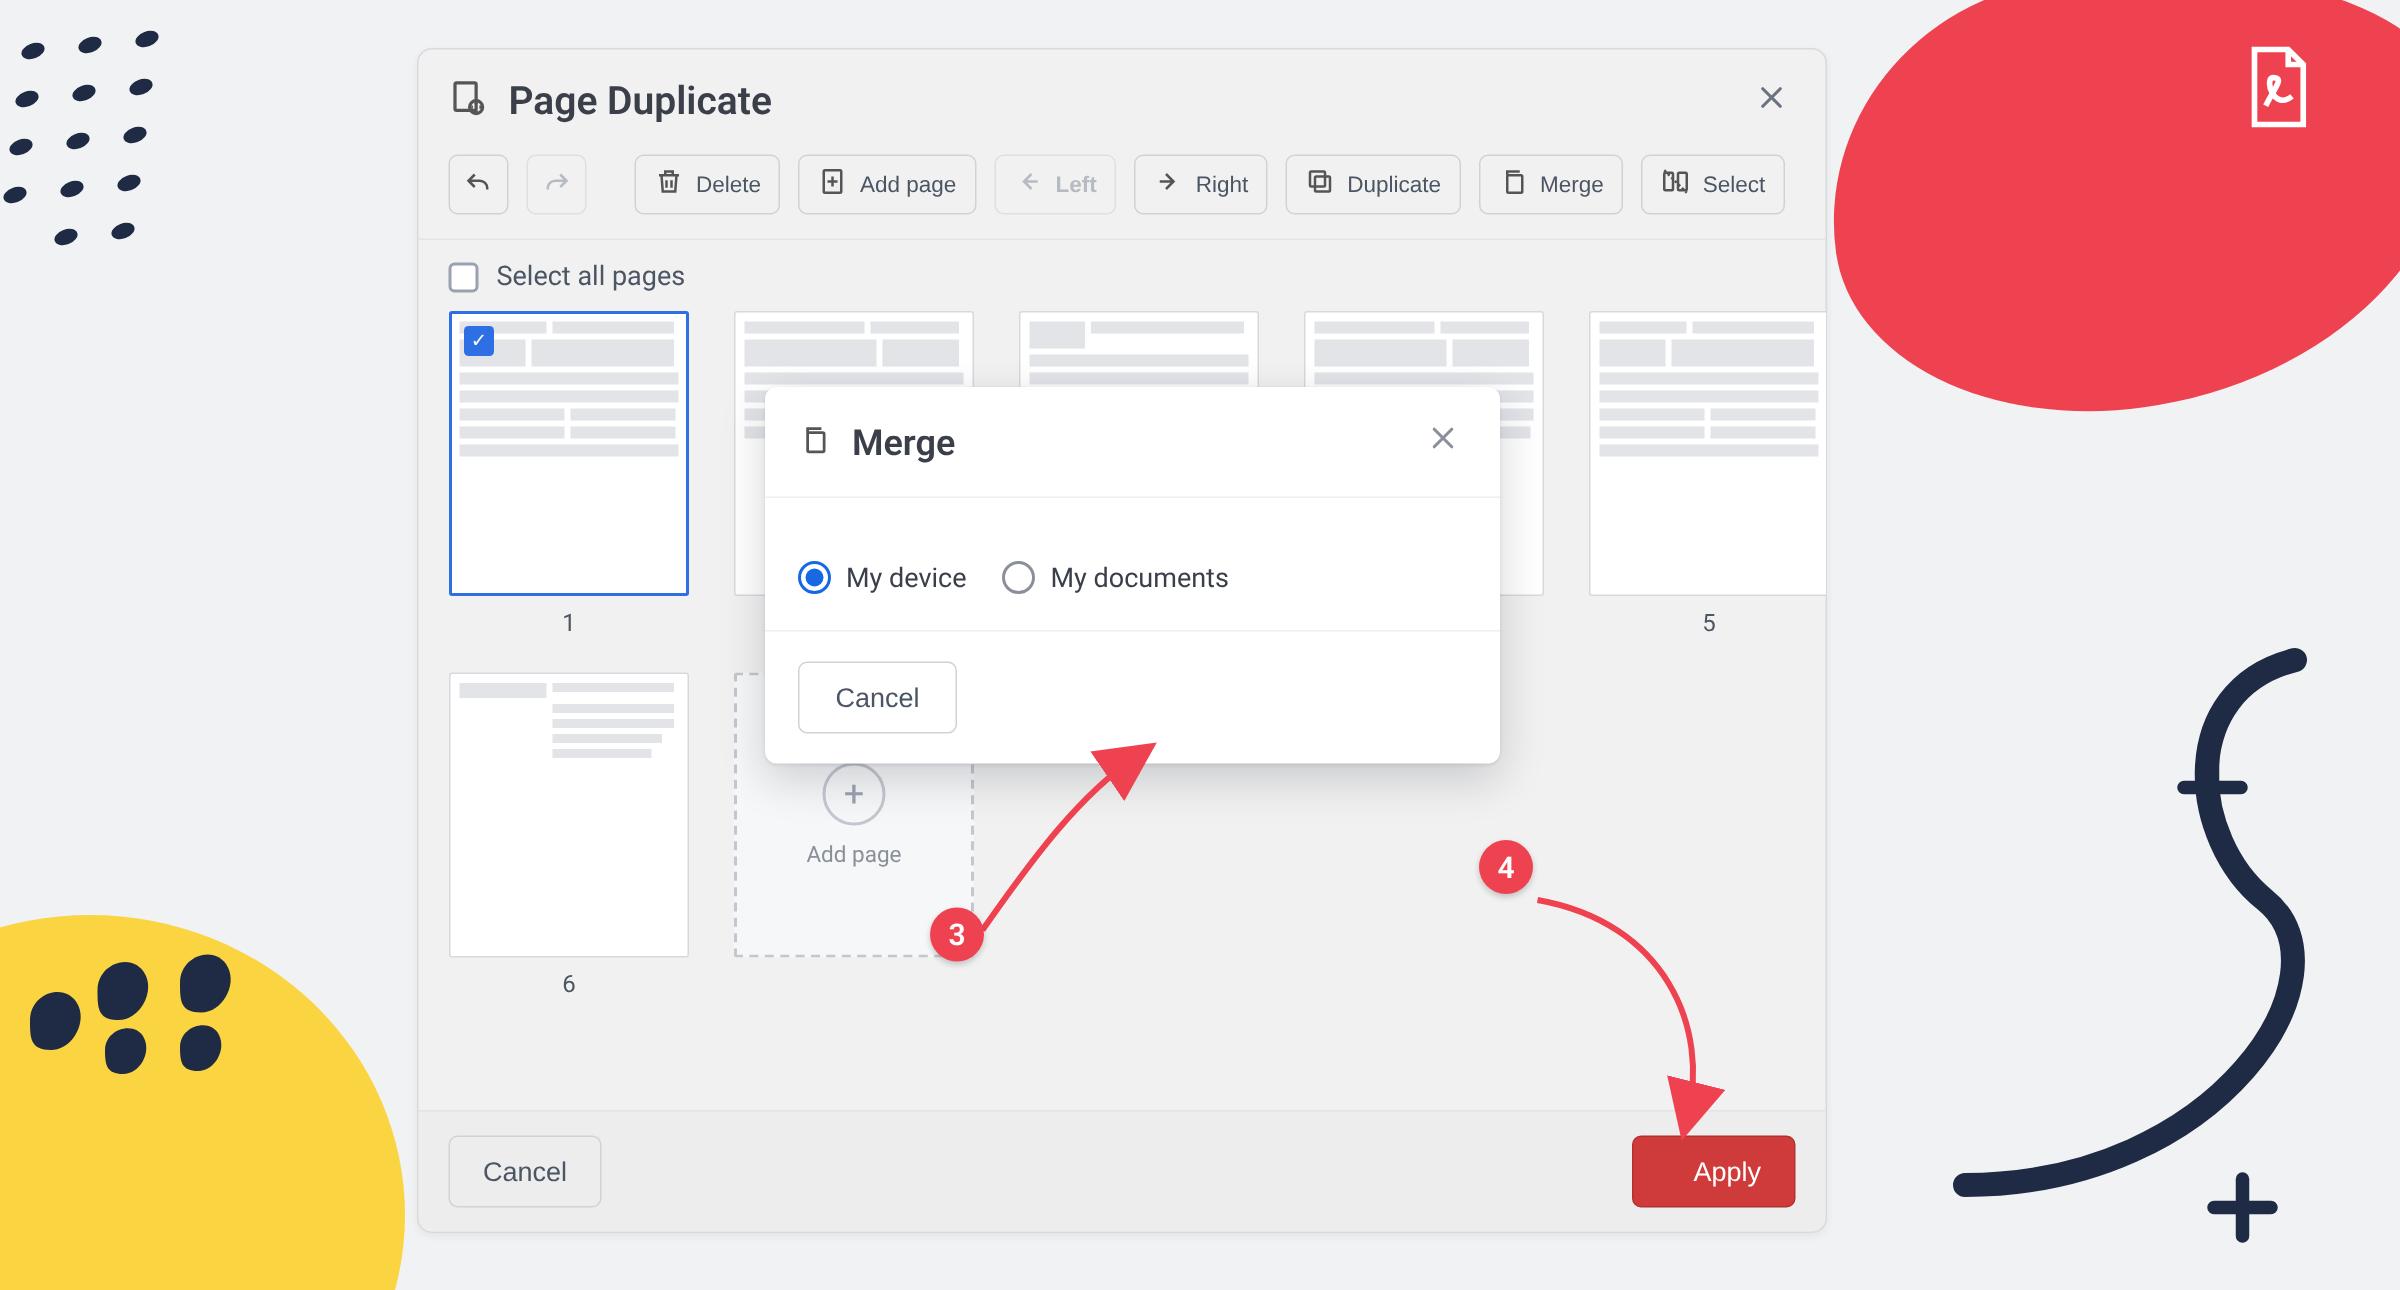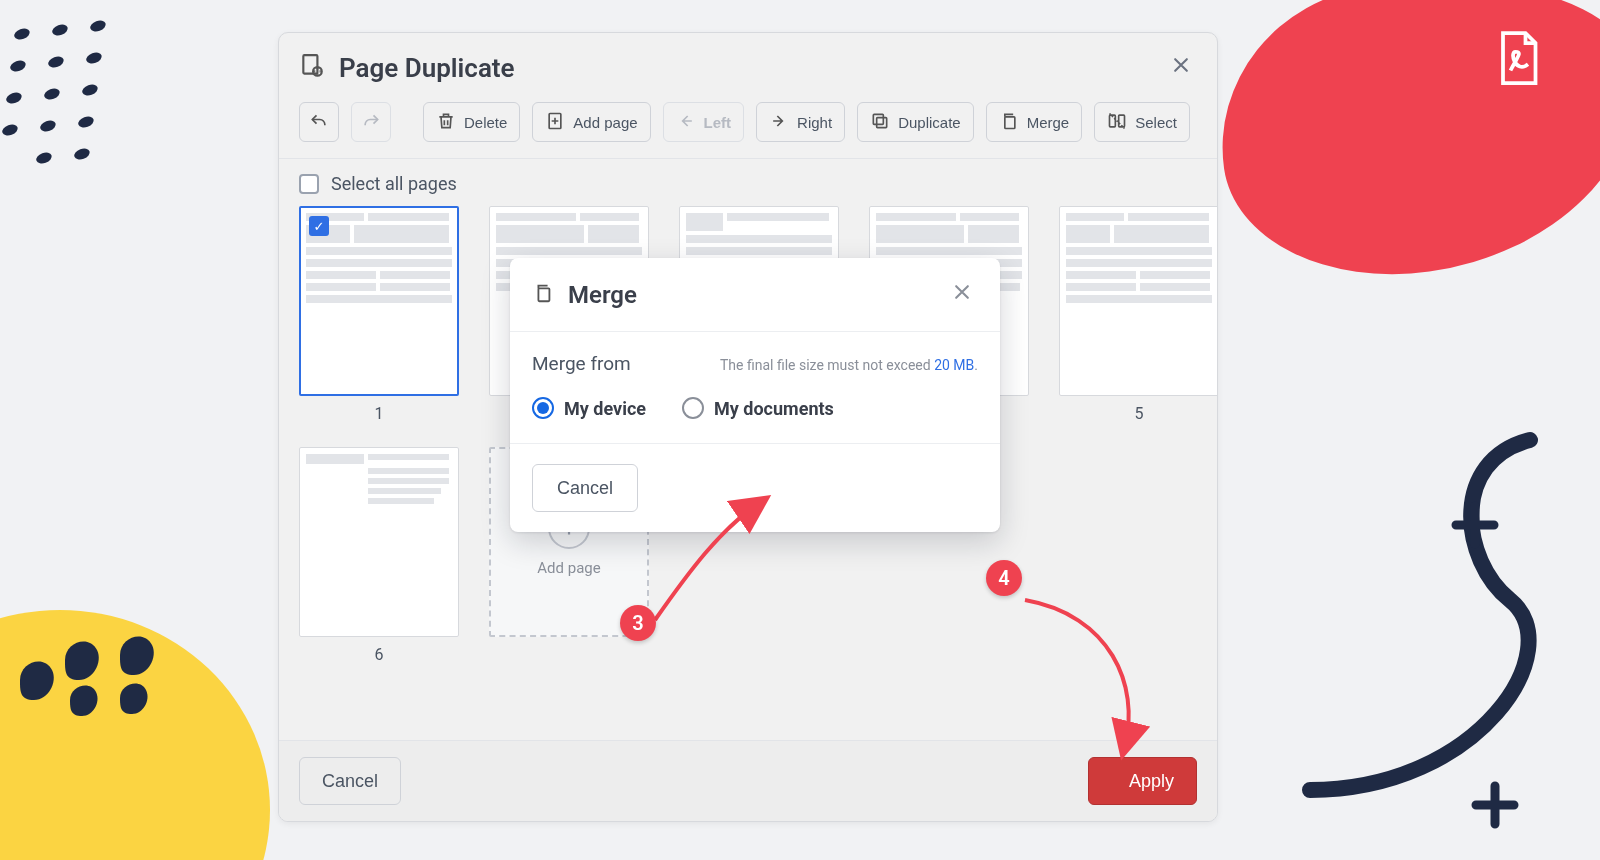--- a/index.html
+++ b/index.html
@@ -161,21 +161,21 @@
     display: flex; align-items: center; gap: 14px;
     padding: 20px 22px; border-bottom: 1px solid #eceef1;
   }
   .modal-title { font-size: 24px; font-weight: 600; }
   .modal-close { margin-left: auto; color: #8a8f99; font-size: 20px; cursor: pointer; padding: 4px 6px; }
   .modal-body { padding: 20px 22px 24px; }
   .mf-row { display: flex; align-items: baseline; justify-content: space-between; }
   .mf-label { font-size: 19px; color: #4b5563; }
   .mf-hint { font-size: 14px; color: #8a8f99; }
   .mf-hint .size { color: #2f6fe4; }
-  .radios { display: flex; gap: 36px; margin-top: 22px; font-weight: bold; }
+  .radios { display: flex; gap: 24px; margin-top: 22px; }
   .radio {
     display: inline-flex; align-items: center; gap: 10px; font-size: 18px; color: #3a3f4a;
     cursor: pointer;
   }
   .radio .dot {
     width: 22px; height: 22px; border-radius: 50%; border: 2px solid #8a8f99;
     display: inline-flex; align-items: center; justify-content: center;
   }
   .radio.checked .dot { border-color: #1668e3; }
   .radio.checked .dot::after {
@@ -570,26 +570,20 @@
         </svg>
     </span>
     <span class="modal-title">Merge</span>
     <span class="modal-close">
       <svg class="icon" viewBox="0 0 24 24" stroke="#8a8f99" stroke-width="2.5" stroke-linecap="round">
           <path d="M5 5l14 14M19 5L5 19"></path>
         </svg>
     </span>
   </div>
   <div class="modal-body">
-    <div class="mf-row">
-      <span class="mf-label">Merge from</span>
-      <span class="mf-hint">
-        <span>The final file size must not exceed </span><span class="size">20 MB</span><span>.</span>
-      </span>
-    </div>
     <div class="radios">
       <label class="radio checked">
         <span class="dot"></span>
         <span>My device</span>
       </label>
       <label class="radio">
         <span class="dot"></span>
         <span>My documents</span>
       </label>
     </div>

